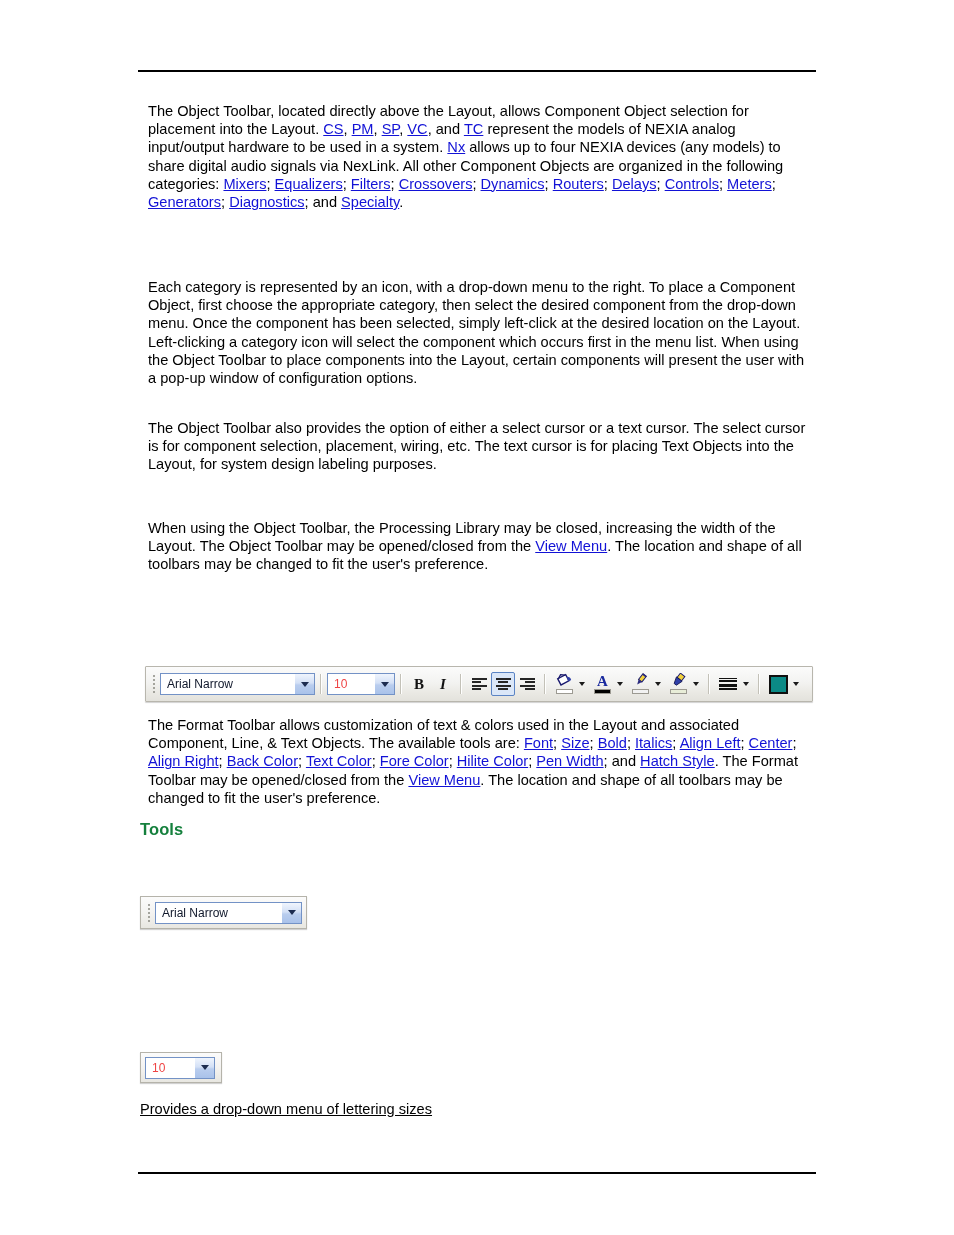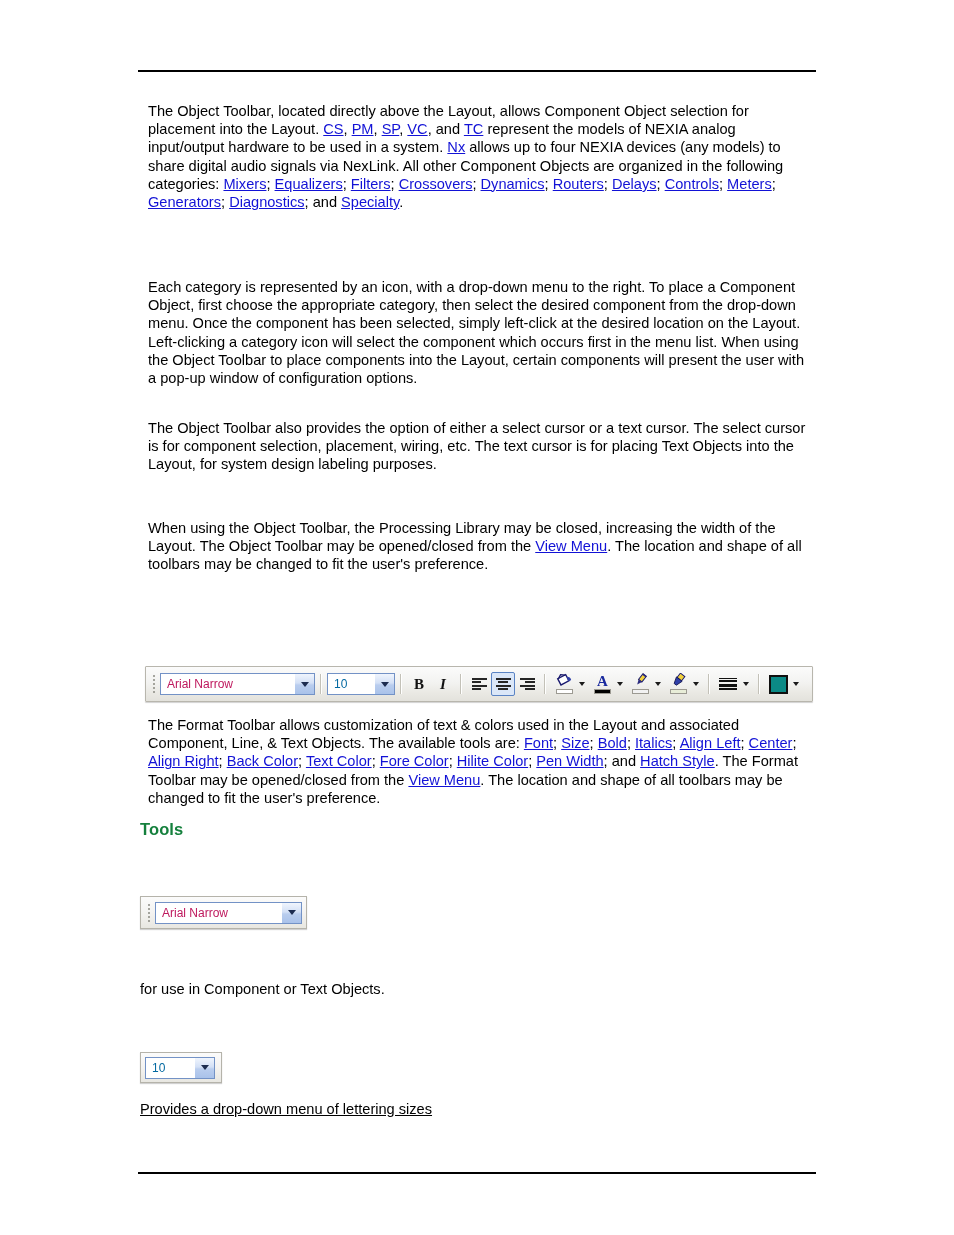--- a/index.html
+++ b/index.html
@@ -137,25 +137,25 @@
     border: 1px solid #7392c6;
     display: flex;
     align-items: center;
     flex: 0 0 auto;
     position: relative;
   }
   .combo .combo-text {
     flex: 1 1 auto;
     padding-left: 6px;
     font-size: 12px;
-    color: #be185d;
+    color: #0f172a;
     white-space: nowrap;
     overflow: hidden;
   }
-  .combo.num .combo-text { color: #0369a1; }
+  .combo.num .combo-text { color: #ef4444; }
   .combo .combo-btn {
     width: 19px;
     height: 20px;
     margin: 0 0 0 0;
     flex: 0 0 auto;
     background: linear-gradient(to bottom, #f0f5fd 0%, #d3e0f6 45%, #b9cdee 55%, #a9c2ea 100%);
     border-left: 1px solid #ffffff;
     display: flex;
     align-items: center;
     justify-content: center;
@@ -498,21 +498,20 @@
         <i></i>
     </div>
     <div class="combo combo-font">
       <span class="combo-text">Arial Narrow</span>
       <span class="combo-btn">
         <span class="chev"></span>
       </span>
     </div>
   </div>
 
-  <div class="para-narrow t2">for use in Component or Text Objects.</div>
 
   <div class="widget widget-size">
     <div class="combo combo-size num">
       <span class="combo-text">10</span>
       <span class="combo-btn">
         <span class="chev"></span>
       </span>
     </div>
   </div>
 

